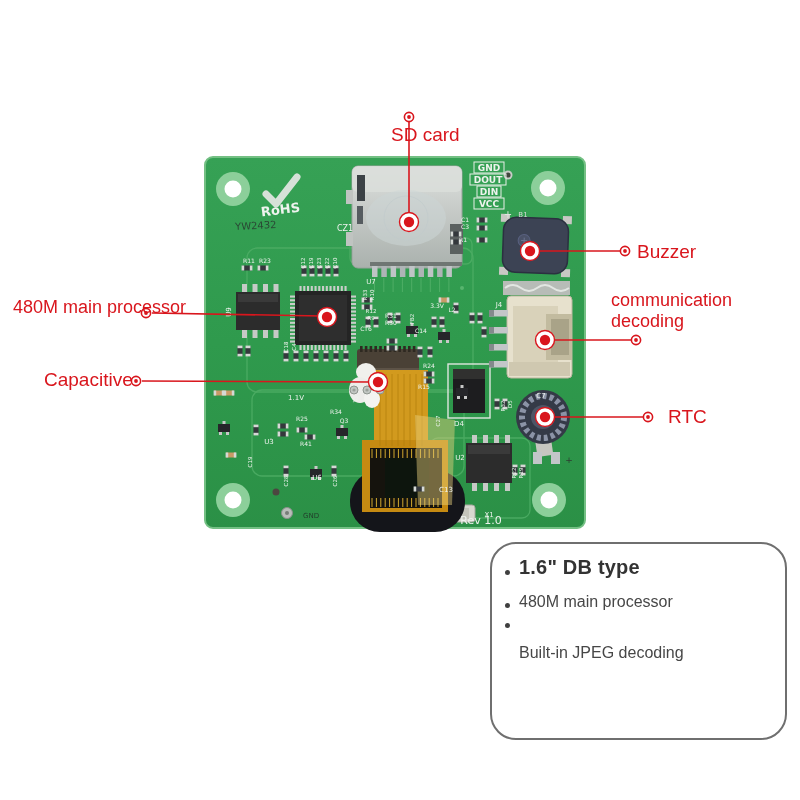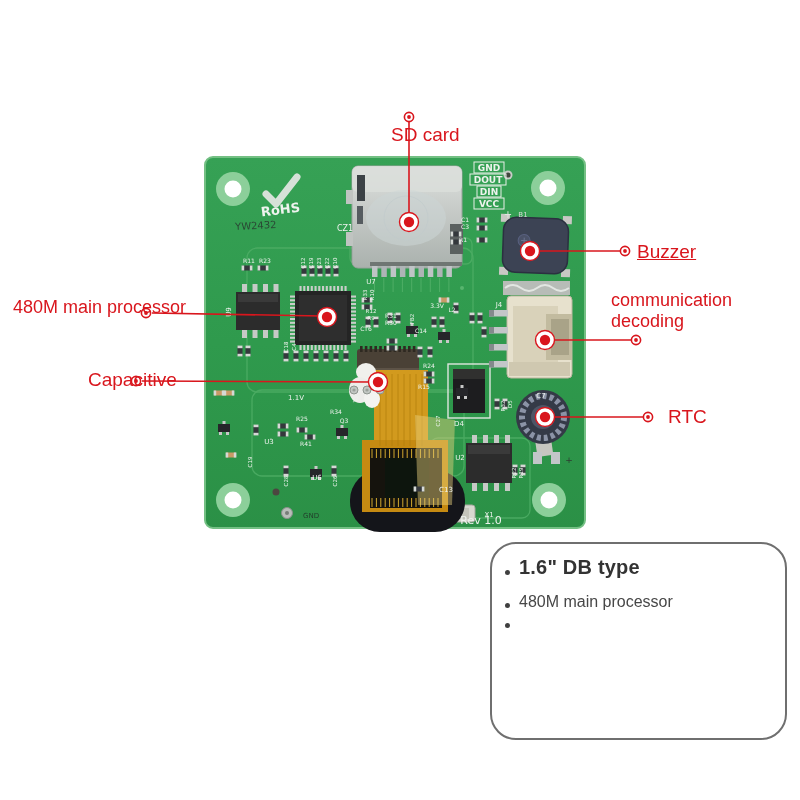--- a/index.html
+++ b/index.html
@@ -3,22 +3,22 @@
 <meta charset="utf-8">
 <style>
   html,body{margin:0;padding:0;background:#ffffff;}
   .stage{position:relative;width:800px;height:800px;background:#ffffff;overflow:hidden;
          font-family:"Liberation Sans",sans-serif;}
   .stage svg{position:absolute;left:0;top:0;}
   svg text{font-family:"DejaVu Sans",sans-serif;}
   .callout{position:absolute;color:#d9161d;white-space:pre-line;line-height:1.15;}
   .co-sd{left:391px;top:88px;font-size:19px;margin-top:36px;}
   .co-proc{left:13px;top:297px;font-size:18px;}
-  .co-cap{left:44px;top:369px;font-size:19px;margin-left:44px;}
-  .co-buz{left:637px;top:241px;font-size:19px;text-decoration:underline;}
+  .co-cap{left:44px;top:369px;font-size:19px;}
+  .co-buz{left:637px;top:241px;font-size:19px;}
   .co-comm{left:611px;top:290px;font-size:18px;line-height:21px;}
   .co-rtc{left:668px;top:406px;font-size:19px;}
   .info-card{position:absolute;left:490px;top:542px;width:297px;height:198px;box-sizing:border-box;
              background:#fff;border:2px solid #6f6f6f;border-radius:26px;padding:12px 14px 0 13px;}
   .row{display:flex;align-items:flex-end;gap:9px;}
   .bullet{width:5px;height:5px;border-radius:50%;background:#3f3f3f;flex:0 0 auto;margin-bottom:4px;}
   .bullet.hidden{visibility:hidden;}
   .card-title{font-size:20px;font-weight:bold;color:#333;letter-spacing:.2px;}
   .feature-text{font-size:16px;color:#474747;line-height:1.28;white-space:pre-line;}
   .row-title{margin-bottom:13px;}
@@ -791,14 +791,18 @@
       <span class="bullet"></span>
       <span class="card-title">1.6" DB type</span>
     </div>
     <div class="row row-item">
       <span class="bullet"></span>
       <span class="feature-text">480M main processor</span>
     </div>
     <div class="row row-item">
       <span class="bullet"></span>
     </div>
+    <div class="row row-item">
+      <span class="bullet hidden"></span>
+      <span class="feature-text">Built-in JPEG decoding</span>
+    </div>
   </div>
 </div>
 
 </body></html>

